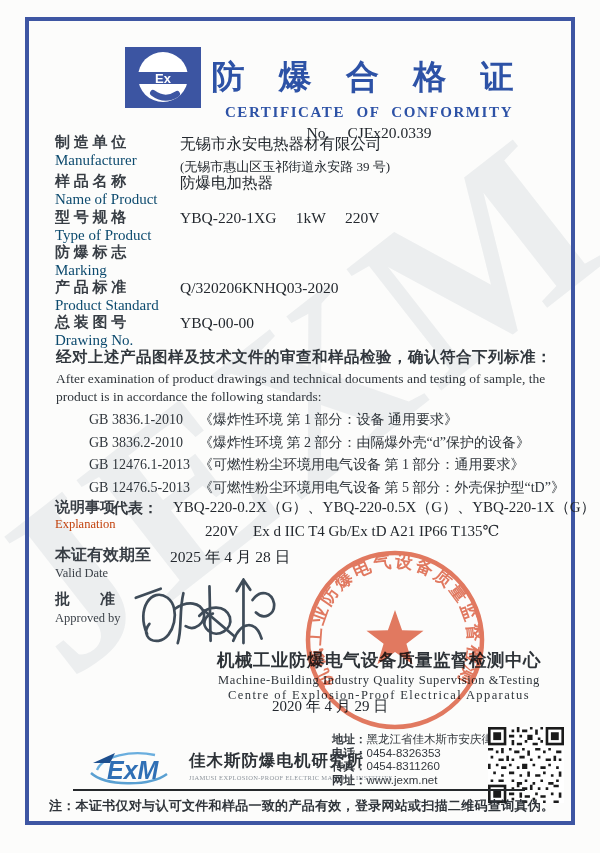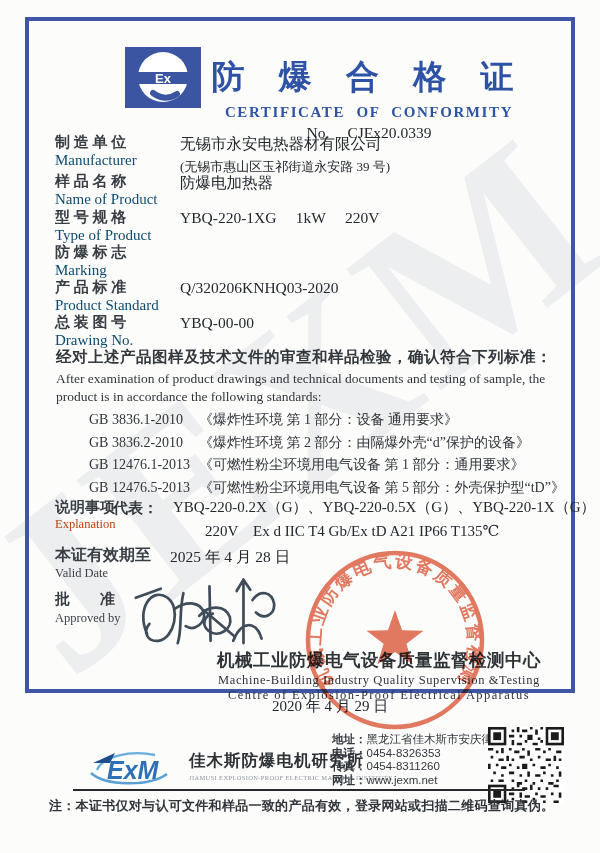--- a/index.html
+++ b/index.html
@@ -3,21 +3,21 @@
 <meta charset="utf-8">
 <style>
   html,body{margin:0;padding:0;}
   body{
     width:600px;height:853px;position:relative;overflow:hidden;
     background:#fcfcfb;
     font-family:"Liberation Serif","DejaVu Serif",serif;
     color:#2f353b;
   }
   .frame{
-    position:absolute;left:25px;top:17px;width:550px;height:676px;
+    position:absolute;left:25px;top:17px;width:550px;height:808px;
     border:4px solid #3e56a3;box-sizing:border-box;background:transparent;
   }
   
   .watermark{
     position:absolute;left:-60px;top:250px;width:760px;
     font-size:235px;font-weight:bold;letter-spacing:8px;
     color:rgba(175,185,197,0.20);
     transform:rotate(-38deg);
     z-index:0;pointer-events:none;white-space:nowrap;
   }

